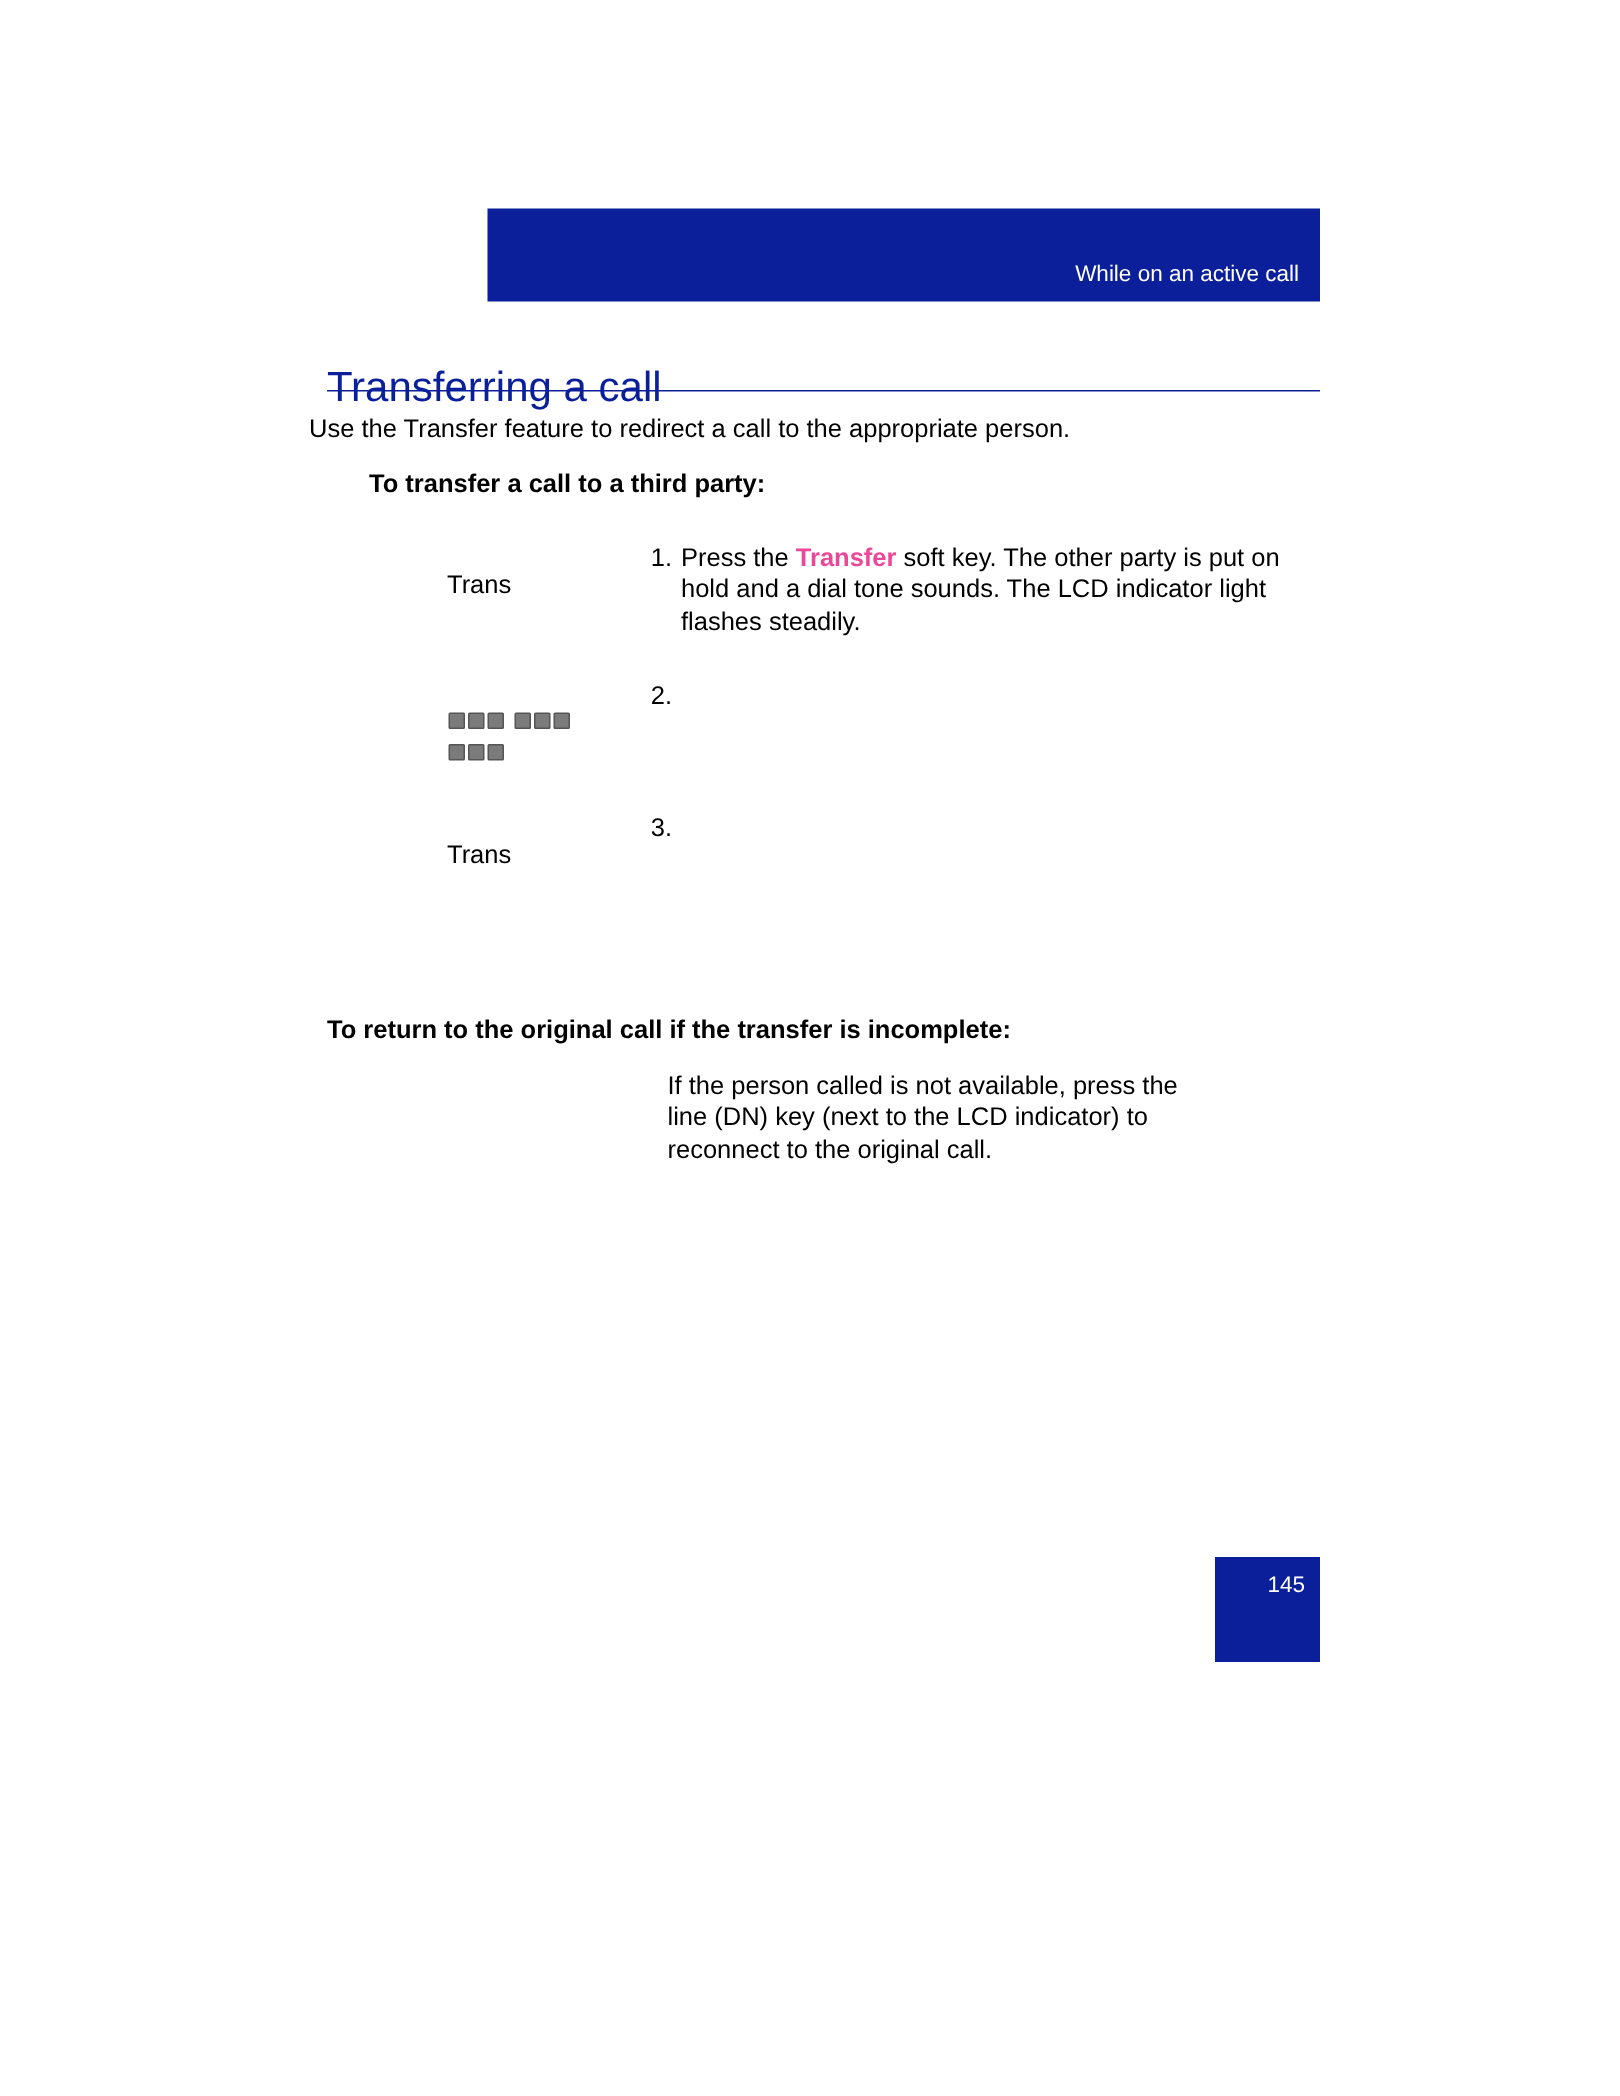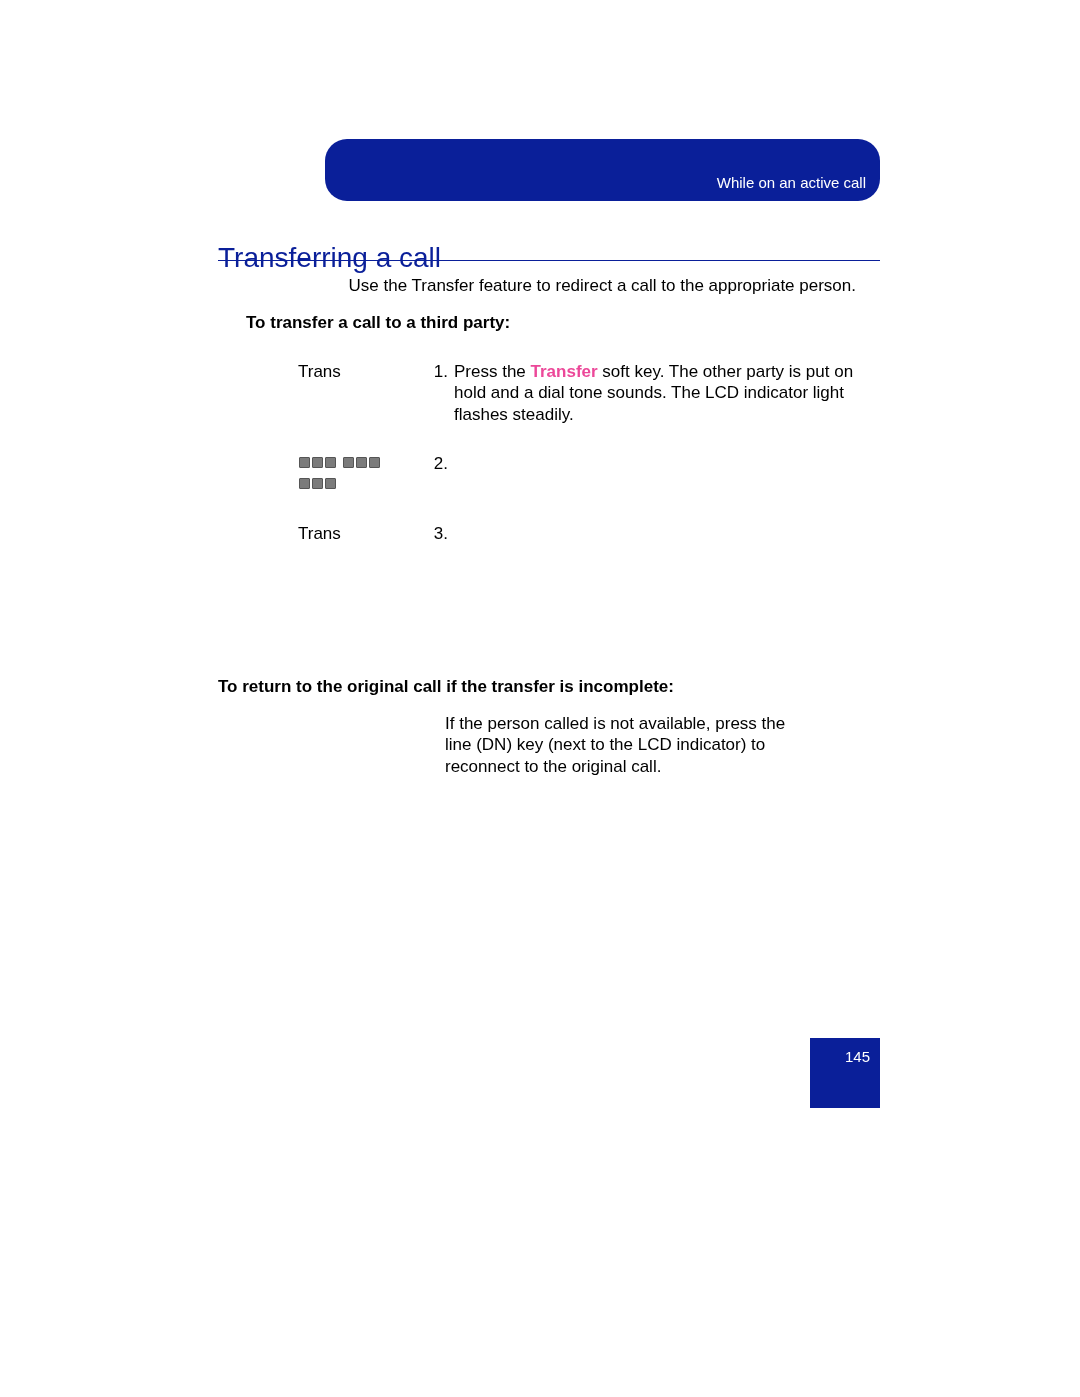--- a/index.html
+++ b/index.html
@@ -19,21 +19,20 @@
   }
 
   
   .header-band {
     position: absolute;
     left: 325px;
     top: 139px;
     width: 555px;
     height: 62px;
     background: #0a1f99;
-    border-radius: 22px;
   }
   .header-text {
     position: absolute;
     right: 14px;
     bottom: 8px;
     color: #fff;
     font-size: 15px;
   }
 
   
@@ -49,24 +48,23 @@
     position: absolute;
     left: 218px;
     right: 200px;
     top: 260px;
     height: 1px;
     background: #0a1f99;
   }
 
   .intro-para {
     position: absolute;
-    left: 216px;
+    left: 206px;
     top: 275px;
     width: 640px;
-    text-align: right;
   }
 
   .sub-heading-1 {
     position: absolute;
     left: 218px;
     top: 312px;
     font-weight: bold;
     margin-left: 28px;
   }
 
@@ -78,20 +76,21 @@
     width: 560px;
   }
   .step-row {
     display: flex;
     align-items: flex-start;
   }
   .step-gap { height: 28px; }
   .left-col {
     width: 120px;
     flex: 0 0 120px;
+    margin-top: 18px;
   }
   .num-col {
     width: 30px;
     flex: 0 0 30px;
     text-align: right;
     padding-right: 6px;
   }
   .text-col {
     flex: 1 1 auto;
   }

